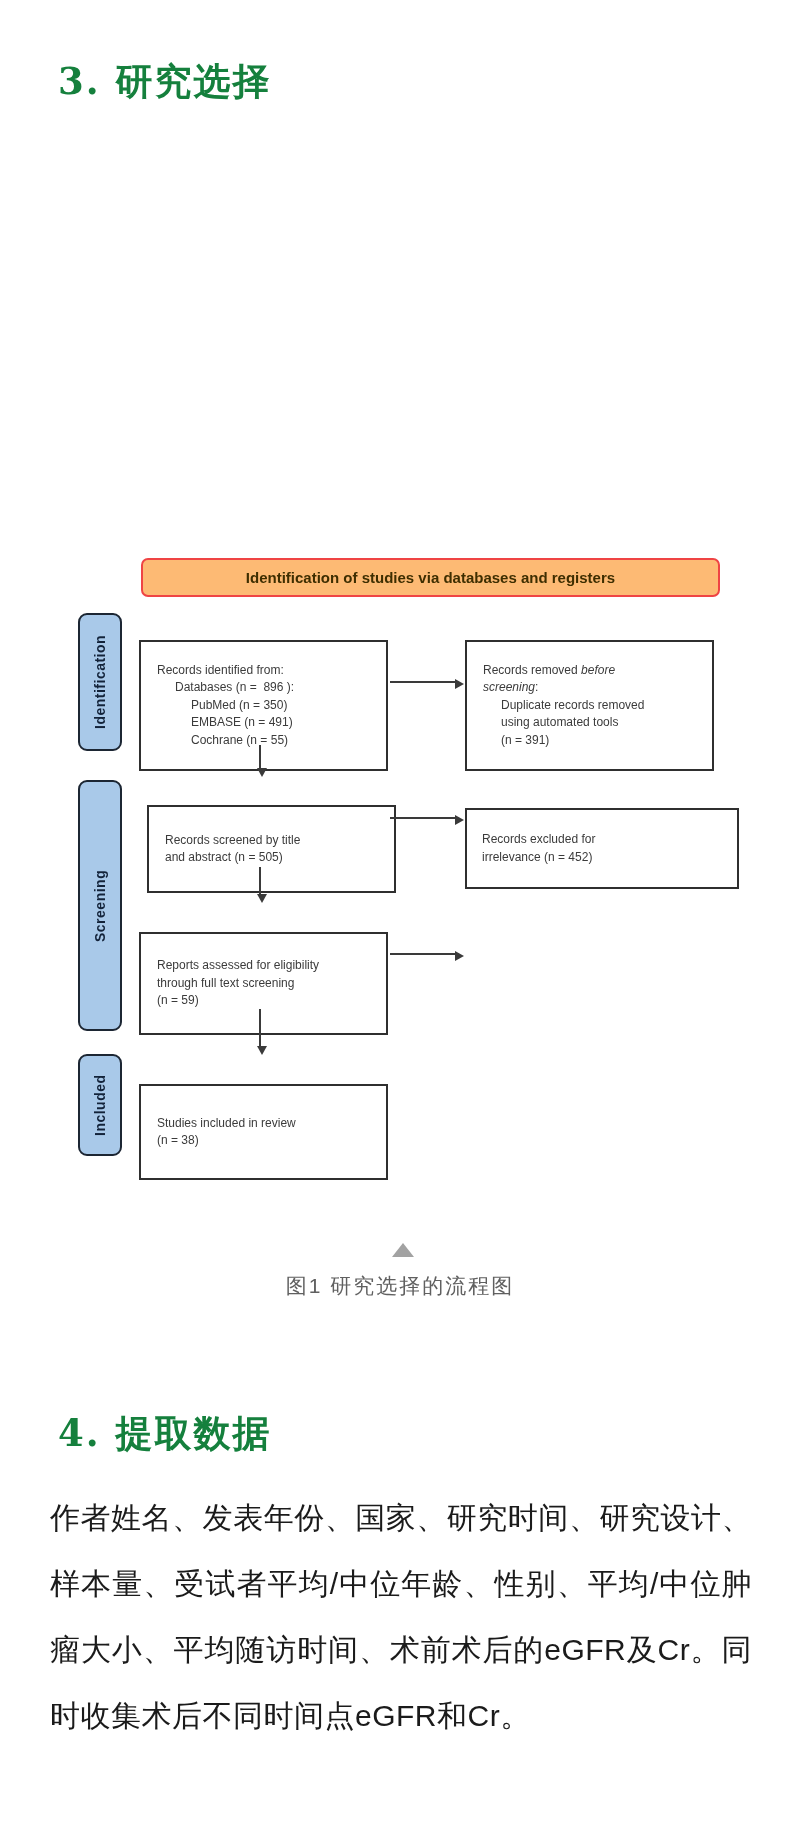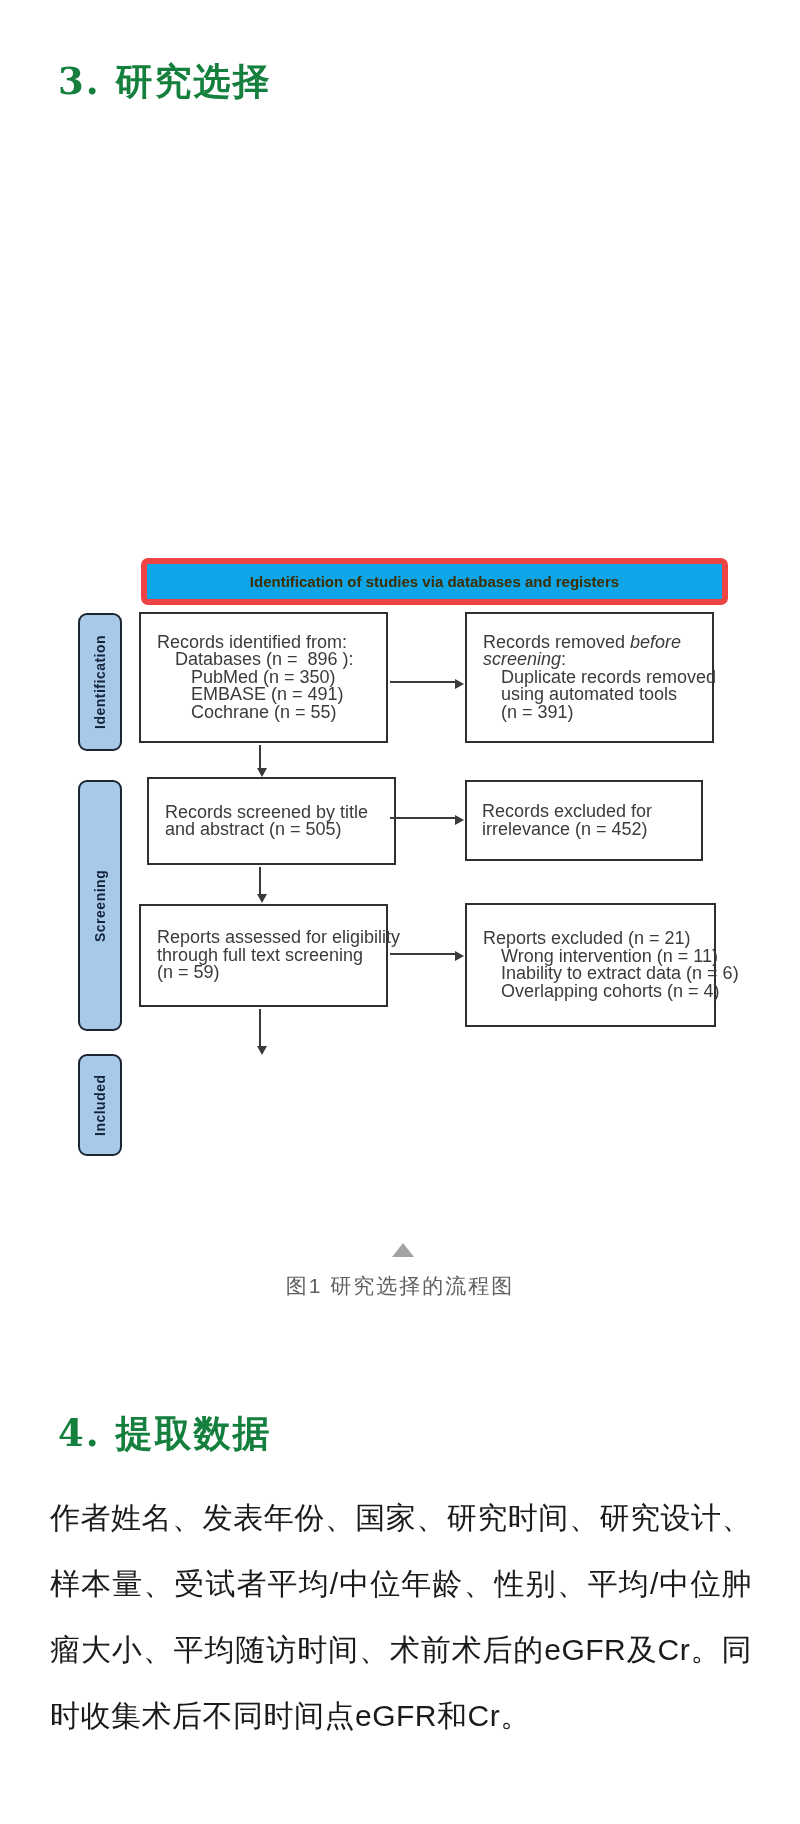--- a/index.html
+++ b/index.html
@@ -14,47 +14,47 @@
   .body-par{position:absolute;left:50px;width:702px;font-size:30px;line-height:66px;
             color:#1b1b1b;text-align:justify;text-justify:inter-character;
             letter-spacing:0.5px;font-family:"Liberation Sans",sans-serif;}
   #par-sec3{top:105px;}
   #par-sec4{top:1455px;}
 
   
   #diagram{position:absolute;left:65px;top:545px;width:690px;height:700px;}
 
   #banner{position:absolute;left:76px;top:13px;width:575px;height:35px;
-          background:#0ea5e9;border:6px solid #ef4444;border-radius:7px;
+          background:#fdba74;border:2px solid #ef4444;border-radius:7px;
           display:flex;align-items:center;justify-content:center;
           font-size:15px;font-weight:bold;color:#3e2e00;}
 
   .stage{position:absolute;left:13px;width:40px;background:#a9c9e9;
          border:2px solid #1c2633;border-radius:9px;
          display:flex;align-items:center;justify-content:center;
          writing-mode:vertical-rl;transform:rotate(180deg);
          font-size:14px;font-weight:bold;color:#13233a;letter-spacing:0.5px;}
   #stage-identification{top:68px;height:134px;}
   #stage-screening{top:235px;height:247px;}
   #stage-included{top:509px;height:98px;}
 
   .fbox{position:absolute;background:#fff;border:2px solid #2f2f2f;
         display:flex;flex-direction:column;justify-content:center;
         padding:6px 8px 6px 16px;box-sizing:border-box;
-        font-size:18px;line-height:17.5px;color:#3b3b3b;}
+        font-size:12px;line-height:17.5px;color:#3b3b3b;margin-top:28px;}
   .fline{white-space:pre;}
   .fline .em{font-style:italic;}
   .ind0{padding-left:0;}
   .ind1{padding-left:18px;}
   .ind2{padding-left:34px;}
 
   #box-r1-left {left:74px;top:67px;width:249px;height:131px;}
   #box-r1-right{left:400px;top:67px;width:249px;height:131px;}
   #box-r2-left {left:82px;top:232px;width:249px;height:88px;}
-  #box-r2-right{left:400px;top:235px;width:238px;height:81px;padding-left:15px;}
+  #box-r2-right{left:400px;top:235px;width:274px;height:81px;padding-left:15px;}
   #box-r3-left {left:74px;top:359px;width:249px;height:103px;}
   #box-r3-right{left:400px;top:358px;width:251px;height:124px;}
   #box-r4     {left:74px;top:511px;width:249px;height:96px;}
 
   .harrow{position:absolute;height:0;border-top:2px solid #3a3a3a;}
   .harrow::after{content:"";position:absolute;right:-8px;top:-4px;width:0;height:0;
                  border-left:9px solid #3a3a3a;border-top:5px solid transparent;
                  border-bottom:5px solid transparent;}
   .varrow{position:absolute;width:0;border-left:2px solid #3a3a3a;}
   .varrow::after{content:"";position:absolute;bottom:-8px;left:-4px;width:0;height:0;
@@ -110,25 +110,23 @@
       </div>
     <div class="fbox" id="box-r2-right">
         <div class="fline ind0"><span>Records excluded for</span></div>
         <div class="fline ind0"><span>irrelevance (n = 452)</span></div>
       </div>
     <div class="fbox" id="box-r3-left">
         <div class="fline ind0"><span>Reports assessed for eligibility</span></div>
         <div class="fline ind0"><span>through full text screening</span></div>
         <div class="fline ind0"><span>(n = 59)</span></div>
       </div>
-    <div class="fbox" id="box-r3-right">
-        <div class="fline ind0"><span>Reports excluded (n = 21)</span></div>
-        <div class="fline ind1"><span>Wrong intervention (n = 11)</span></div>
-        <div class="fline ind1"><span>Inability to extract data (n = 6)</span></div>
-        <div class="fline ind1"><span>Overlapping cohorts (n = 4)</span></div>
+    <div class="fbox" id="box-r4">
+        <div class="fline ind0"><span>Studies included in review</span></div>
+        <div class="fline ind0"><span>(n = 38)</span></div>
       </div>
 
     <div class="harrow" id="arr-h1"></div>
     <div class="harrow" id="arr-h2"></div>
     <div class="harrow" id="arr-h3"></div>
     <div class="varrow" id="arr-v1"></div>
     <div class="varrow" id="arr-v2"></div>
     <div class="varrow" id="arr-v3"></div>
 
   </div>

